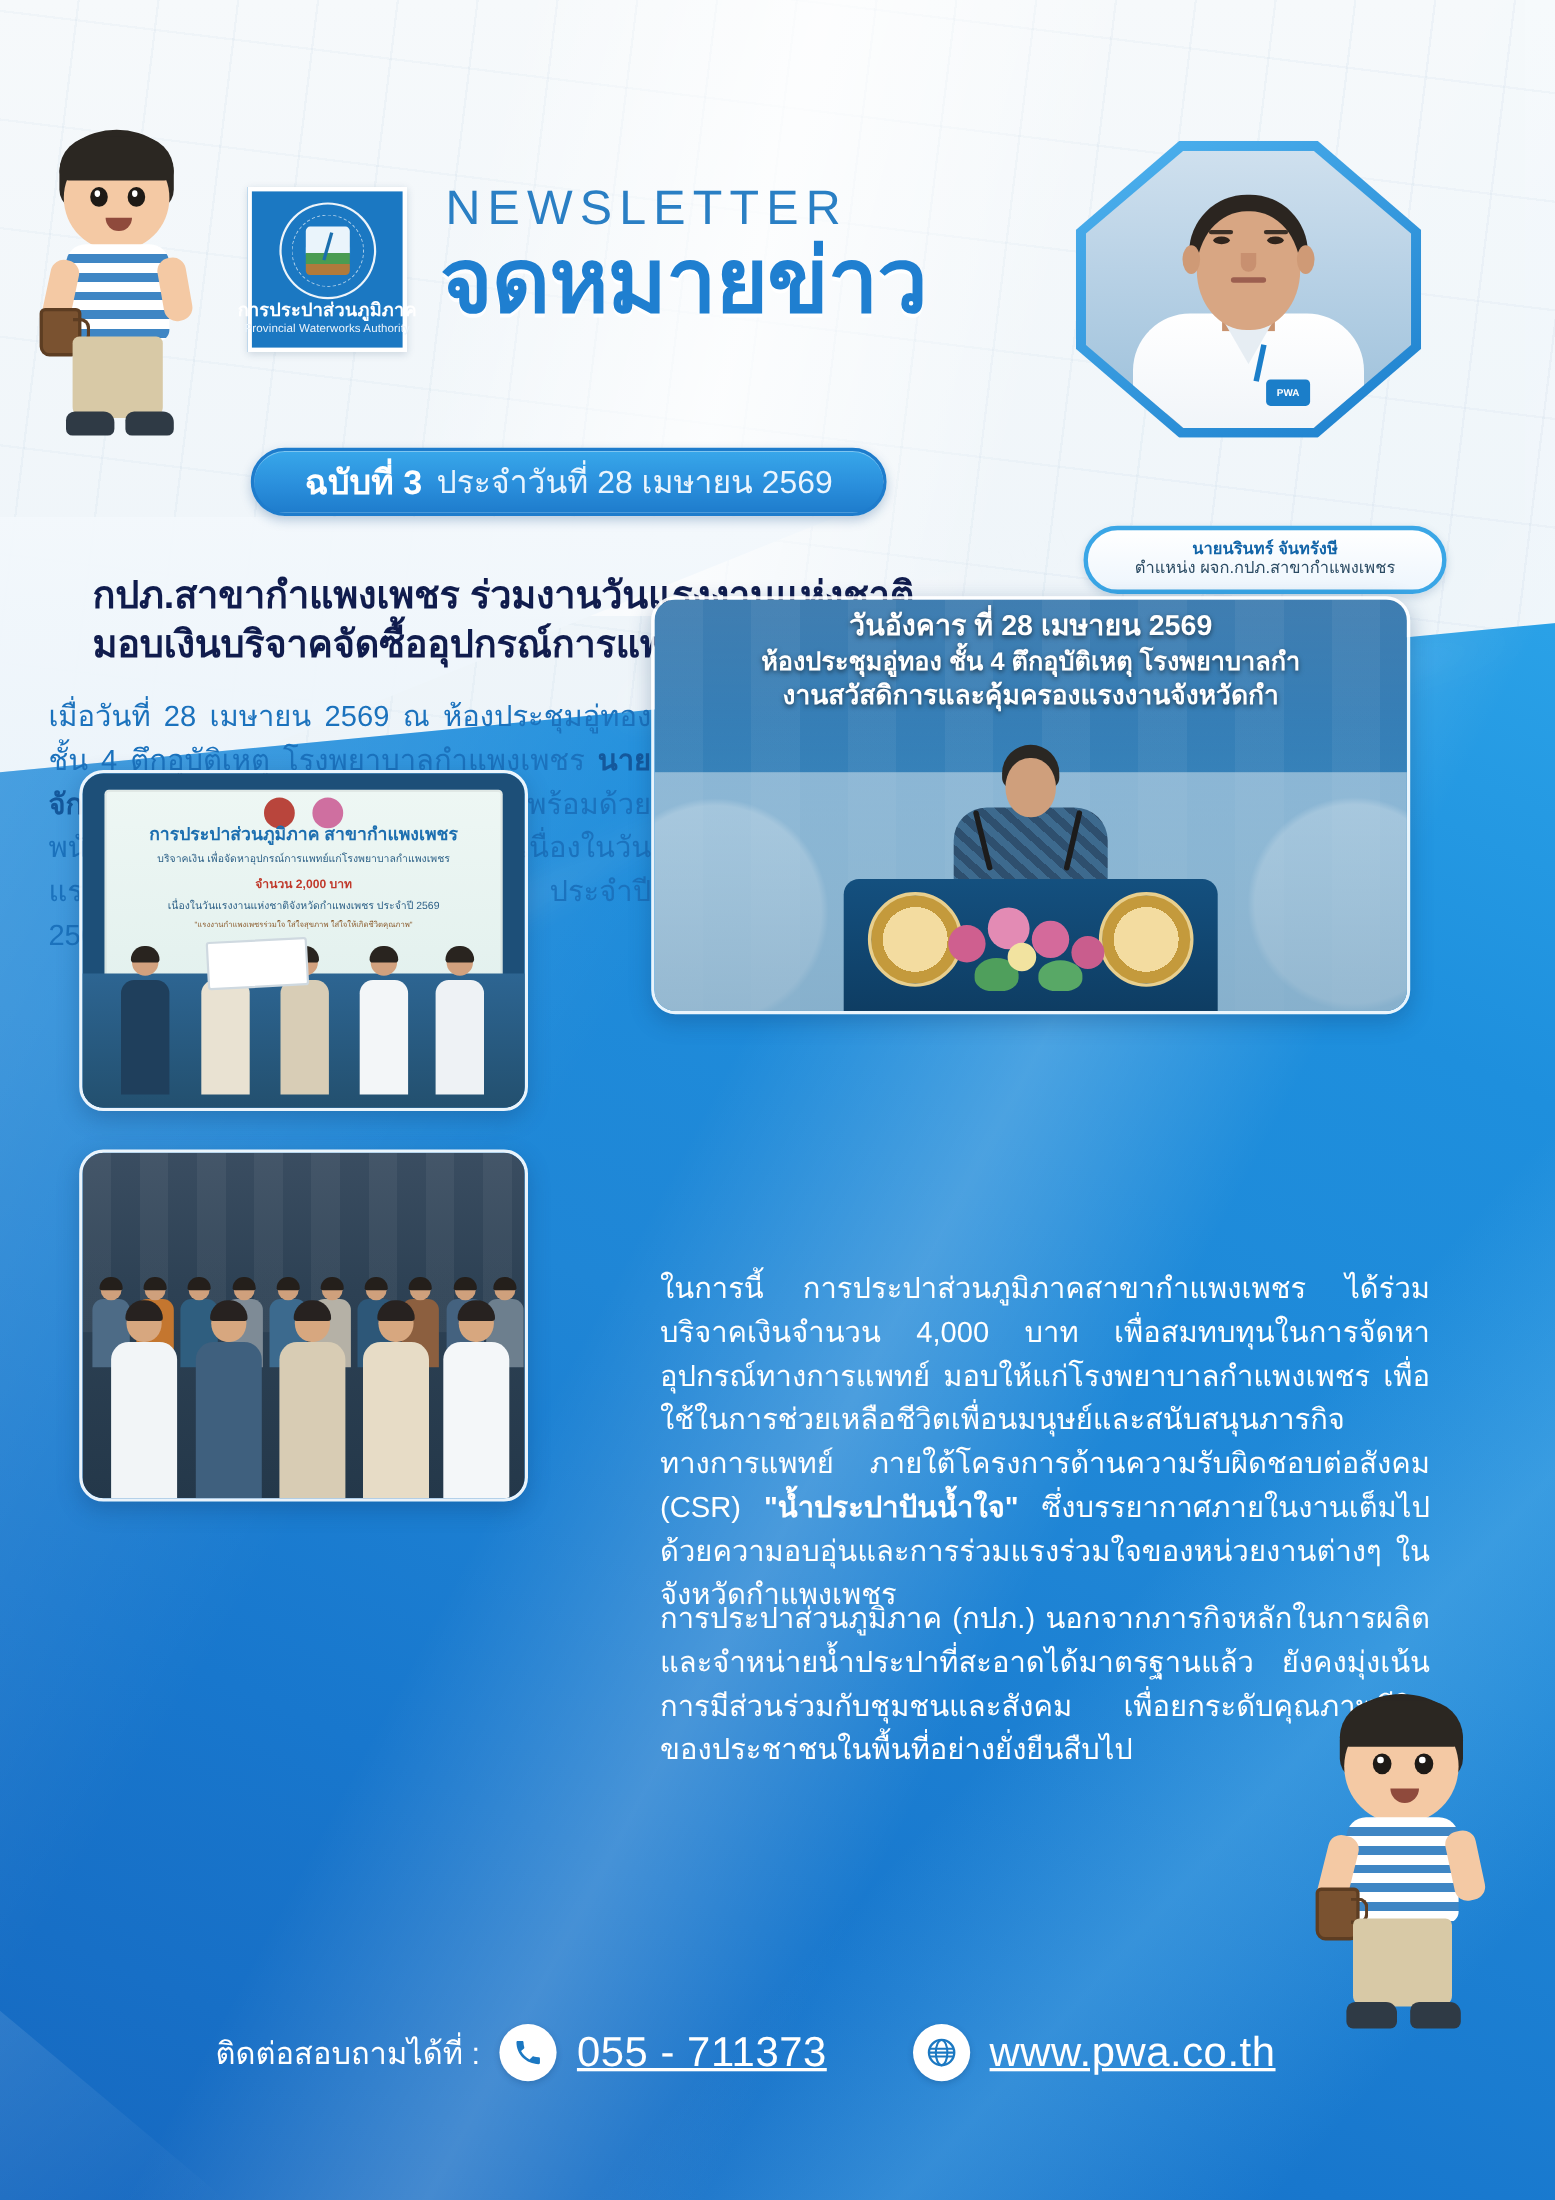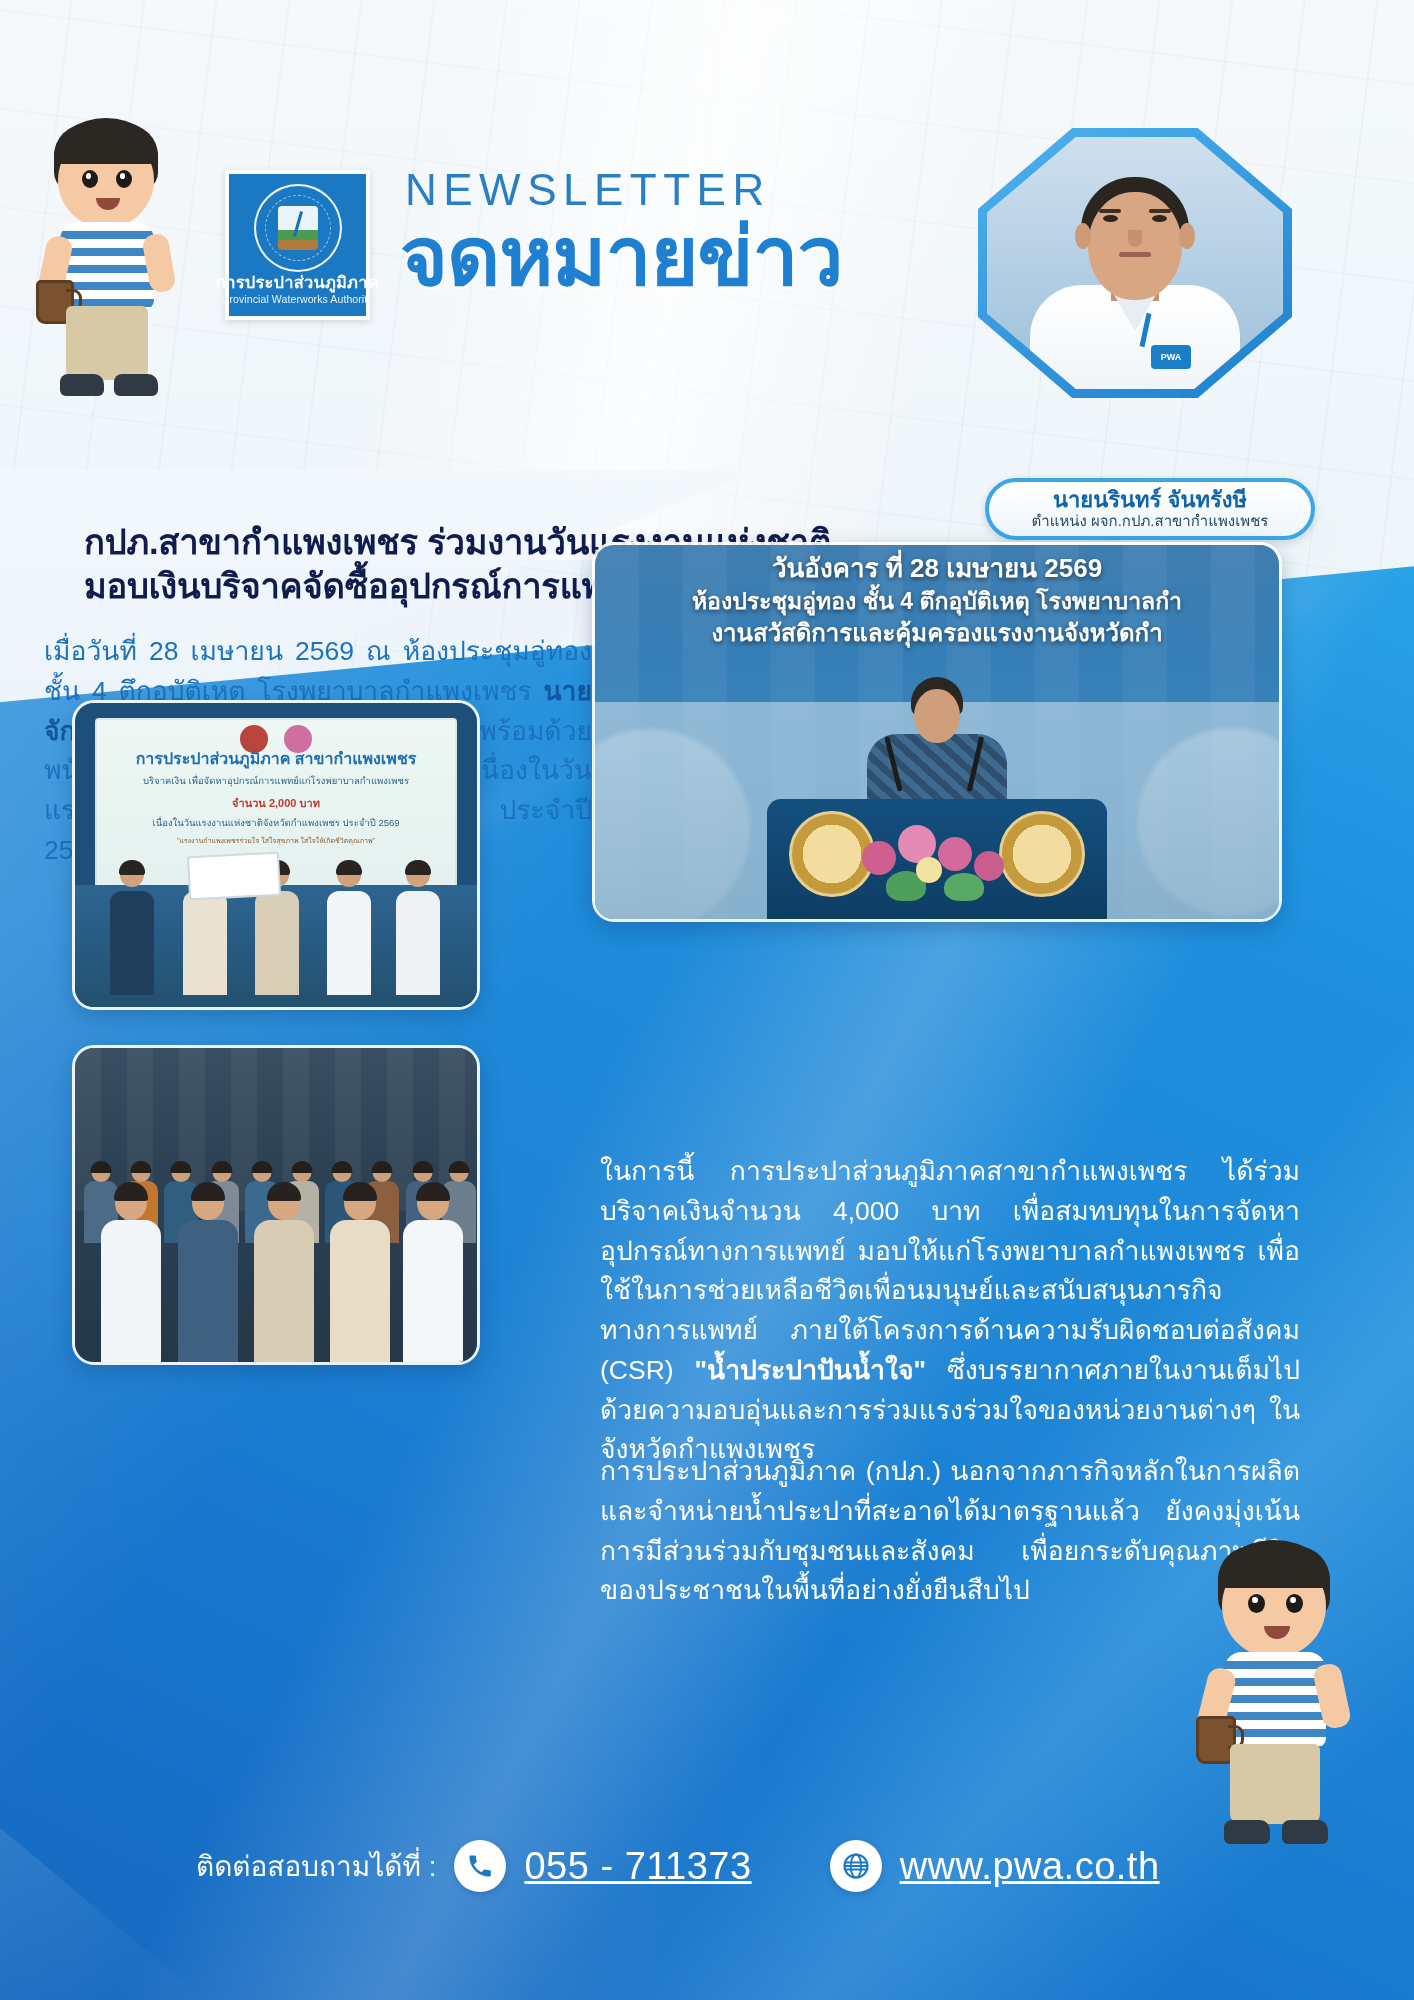--- a/index.html
+++ b/index.html
@@ -199,21 +199,21 @@
   .nameplate {
     position: absolute; left: 985px; top: 478px;
     width: 330px; height: 62px;
     border-radius: 31px;
     background: linear-gradient(180deg, #ffffff 0%, #eef6fd 100%);
     border: 4px solid #3aa6e6;
     box-shadow: 0 3px 9px rgba(20,70,120,.18);
     display: flex; flex-direction: column;
     align-items: center; justify-content: center;
   }
-  .np-name { color:#1164a8; font-size: 22px; font-weight: bold; line-height:1.05; }
+  .np-name { color:#1164a8; font-size: 15px; font-weight: bold; line-height:1.05; }
   .np-role { color:#2b4b63; font-size: 15px; line-height:1.2; }
 
   
   .headline {
     position: absolute; left: 84px; top: 520px; width: 900px;
     color: #101c4d; font-size: 34.5px; font-weight: bold;
     line-height: 1.28; letter-spacing: -.2px;
   }
 
   
@@ -398,20 +398,24 @@
     <div class="seal">
       <div class="seal-inner"></div>
     </div>
     <div class="logo-th">การประปาส่วนภูมิภาค</div>
     <div class="logo-en">Provincial Waterworks Authority</div>
   </div>
 
   <div class="newsletter-word">NEWSLETTER</div>
   <div class="head-th-main">จดหมายข่าว</div>
 
+  <div class="date-pill">
+    <b>ฉบับที่ 3</b>
+    <span>ประจำวันที่ 28 เมษายน 2569</span>
+  </div>
 
   <div class="portrait-wrap">
     <div class="octo">
       <div class="octo-in">
         <div class="p-body"></div>
         <div class="p-neck"></div>
         <div class="p-collar"></div>
         <div class="p-hair"></div>
         <div class="p-face"></div>
         <div class="p-ear-l"></div>

